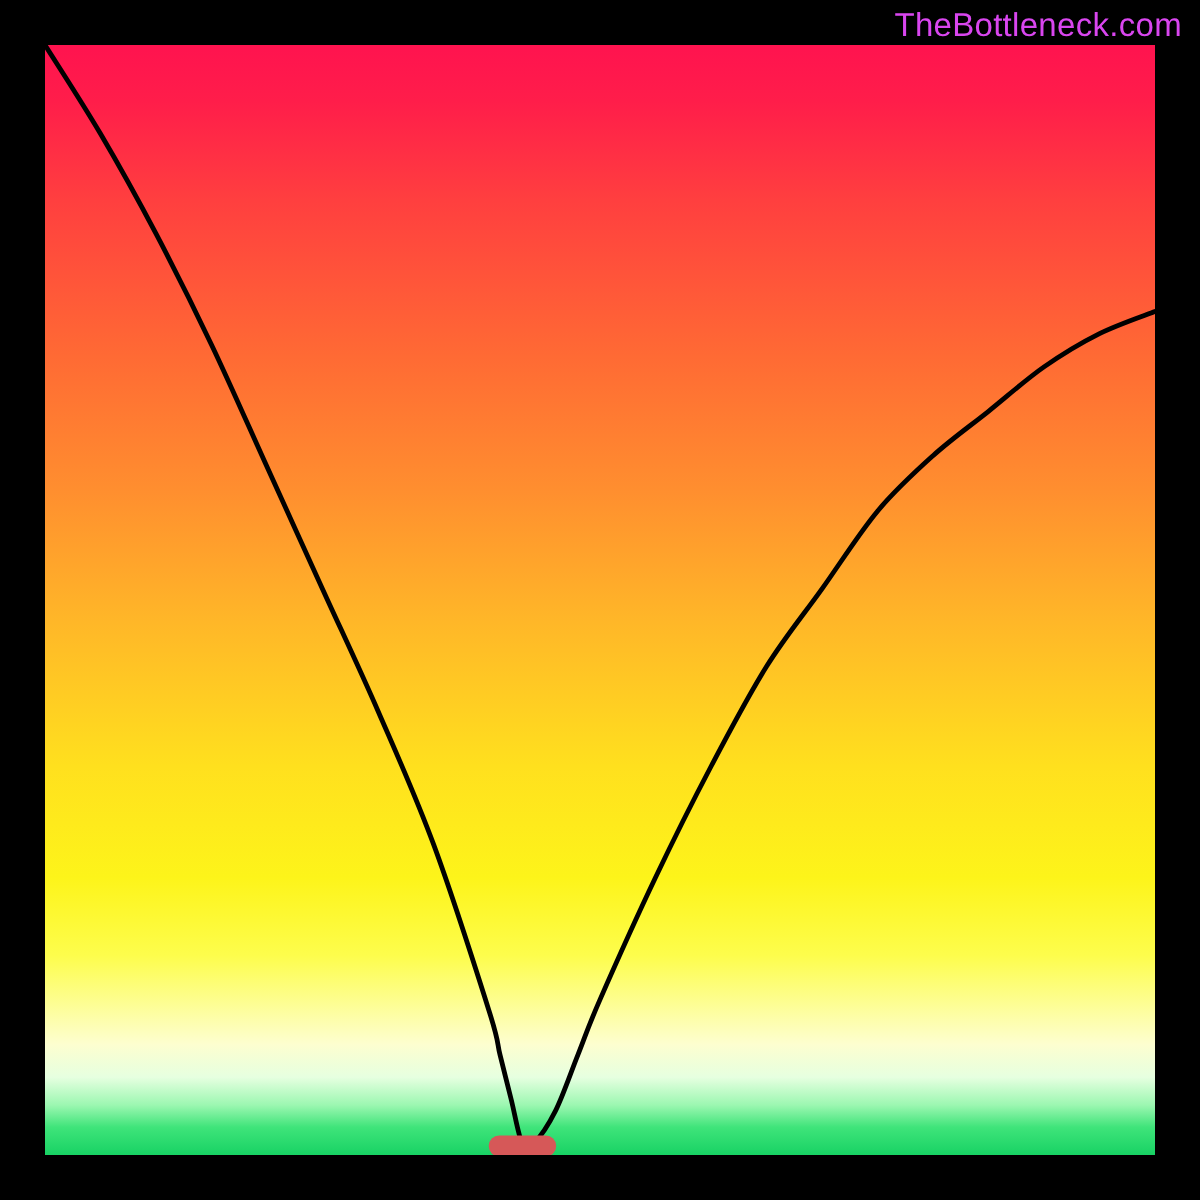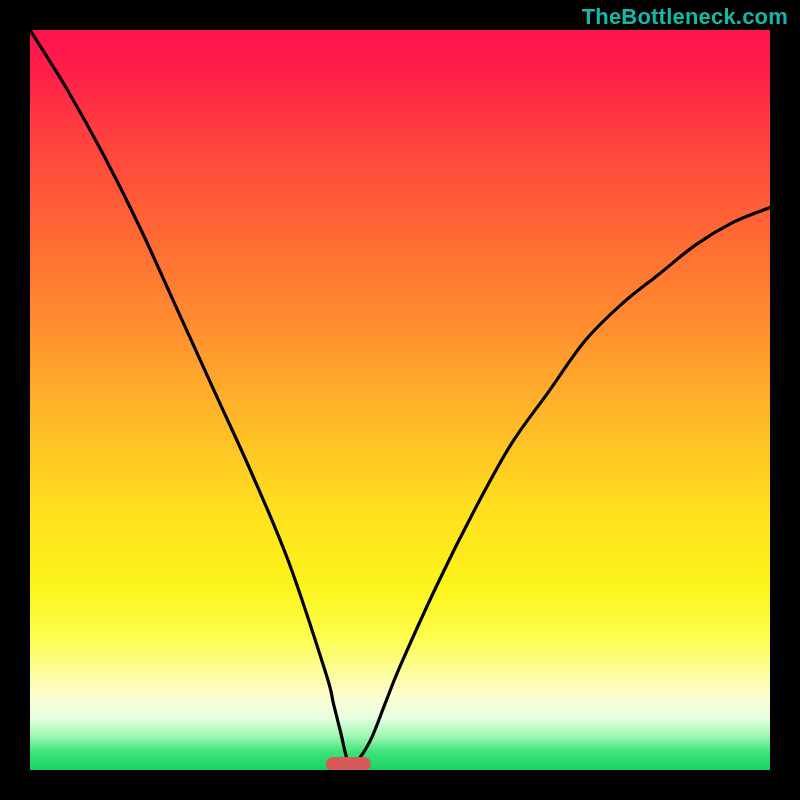--- a/index.html
+++ b/index.html
@@ -14,23 +14,23 @@
   .outer {
     position: relative;
     width: 800px;
     height: 800px;
     background: #000;
   }
   .watermark {
     position: absolute;
     top: 4px;
     right: 12px;
-    color: #14b8a6;
+    color: #d946ef;
     font-size: 22px;
-    font-weight: 700;
+    font-weight: 400;
     z-index: 5;
     letter-spacing: 0.2px;
   }
   .plot-area {
     position: absolute;
     left: 30px;
     top: 30px;
     width: 740px;
     height: 740px;
     overflow: hidden;

